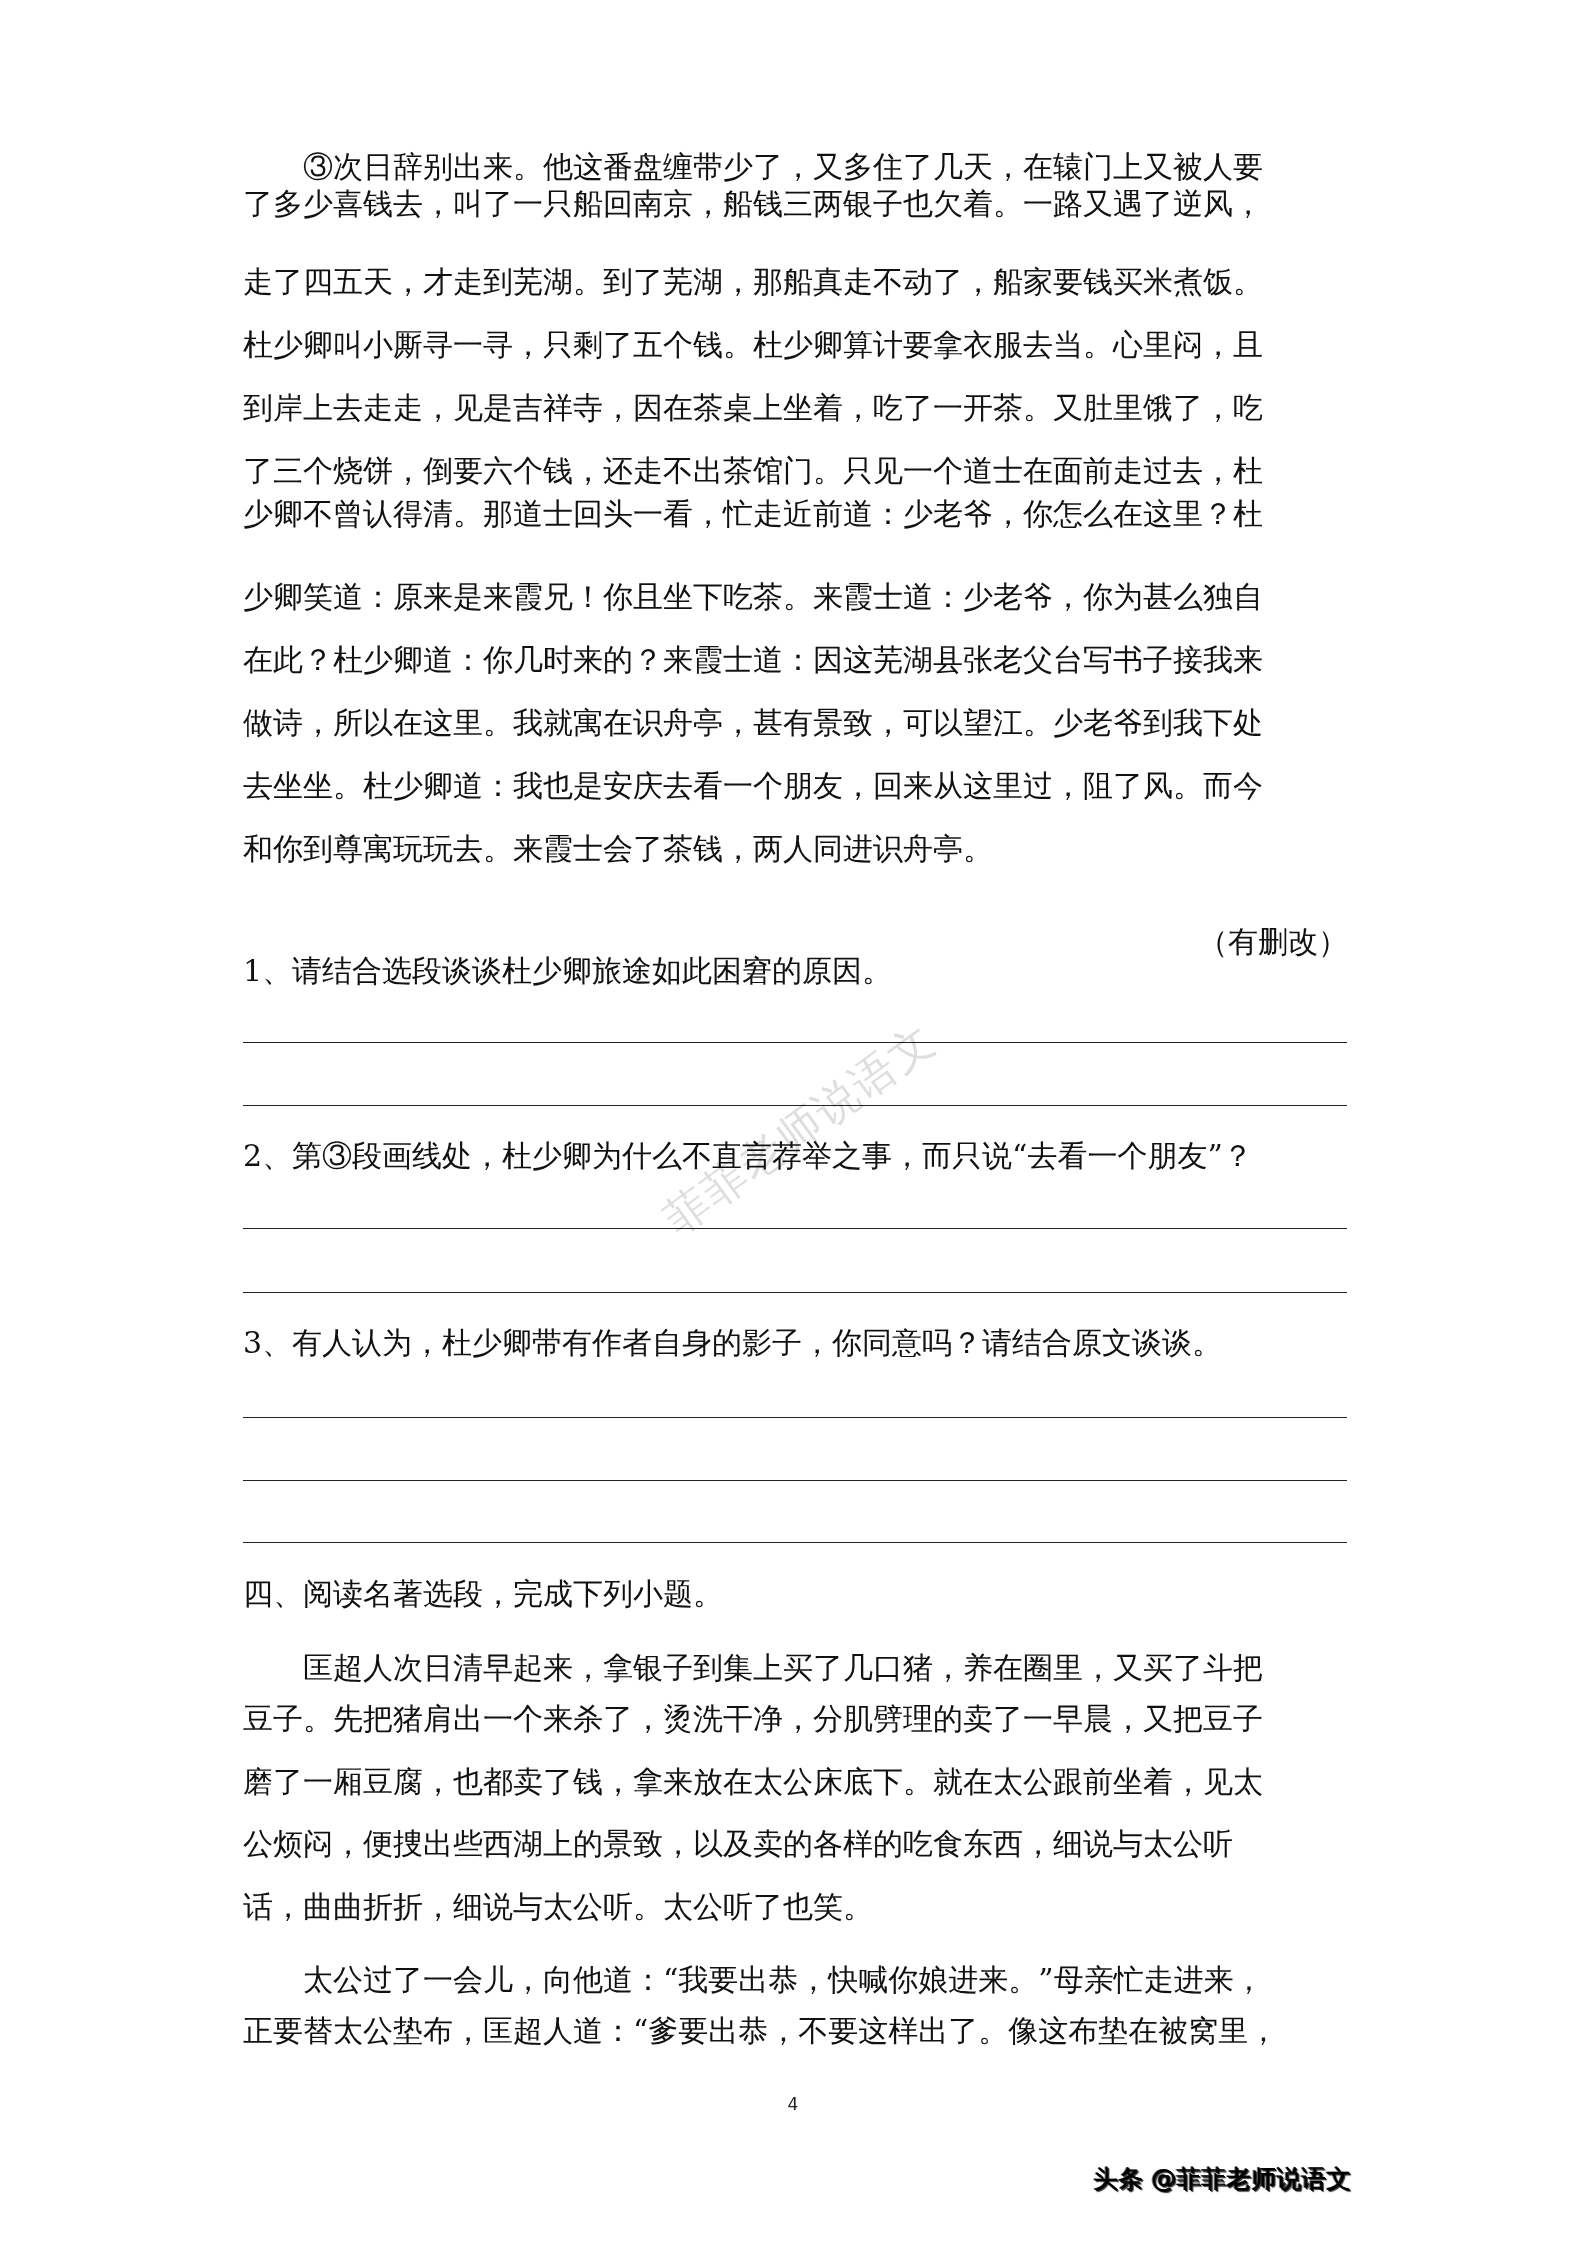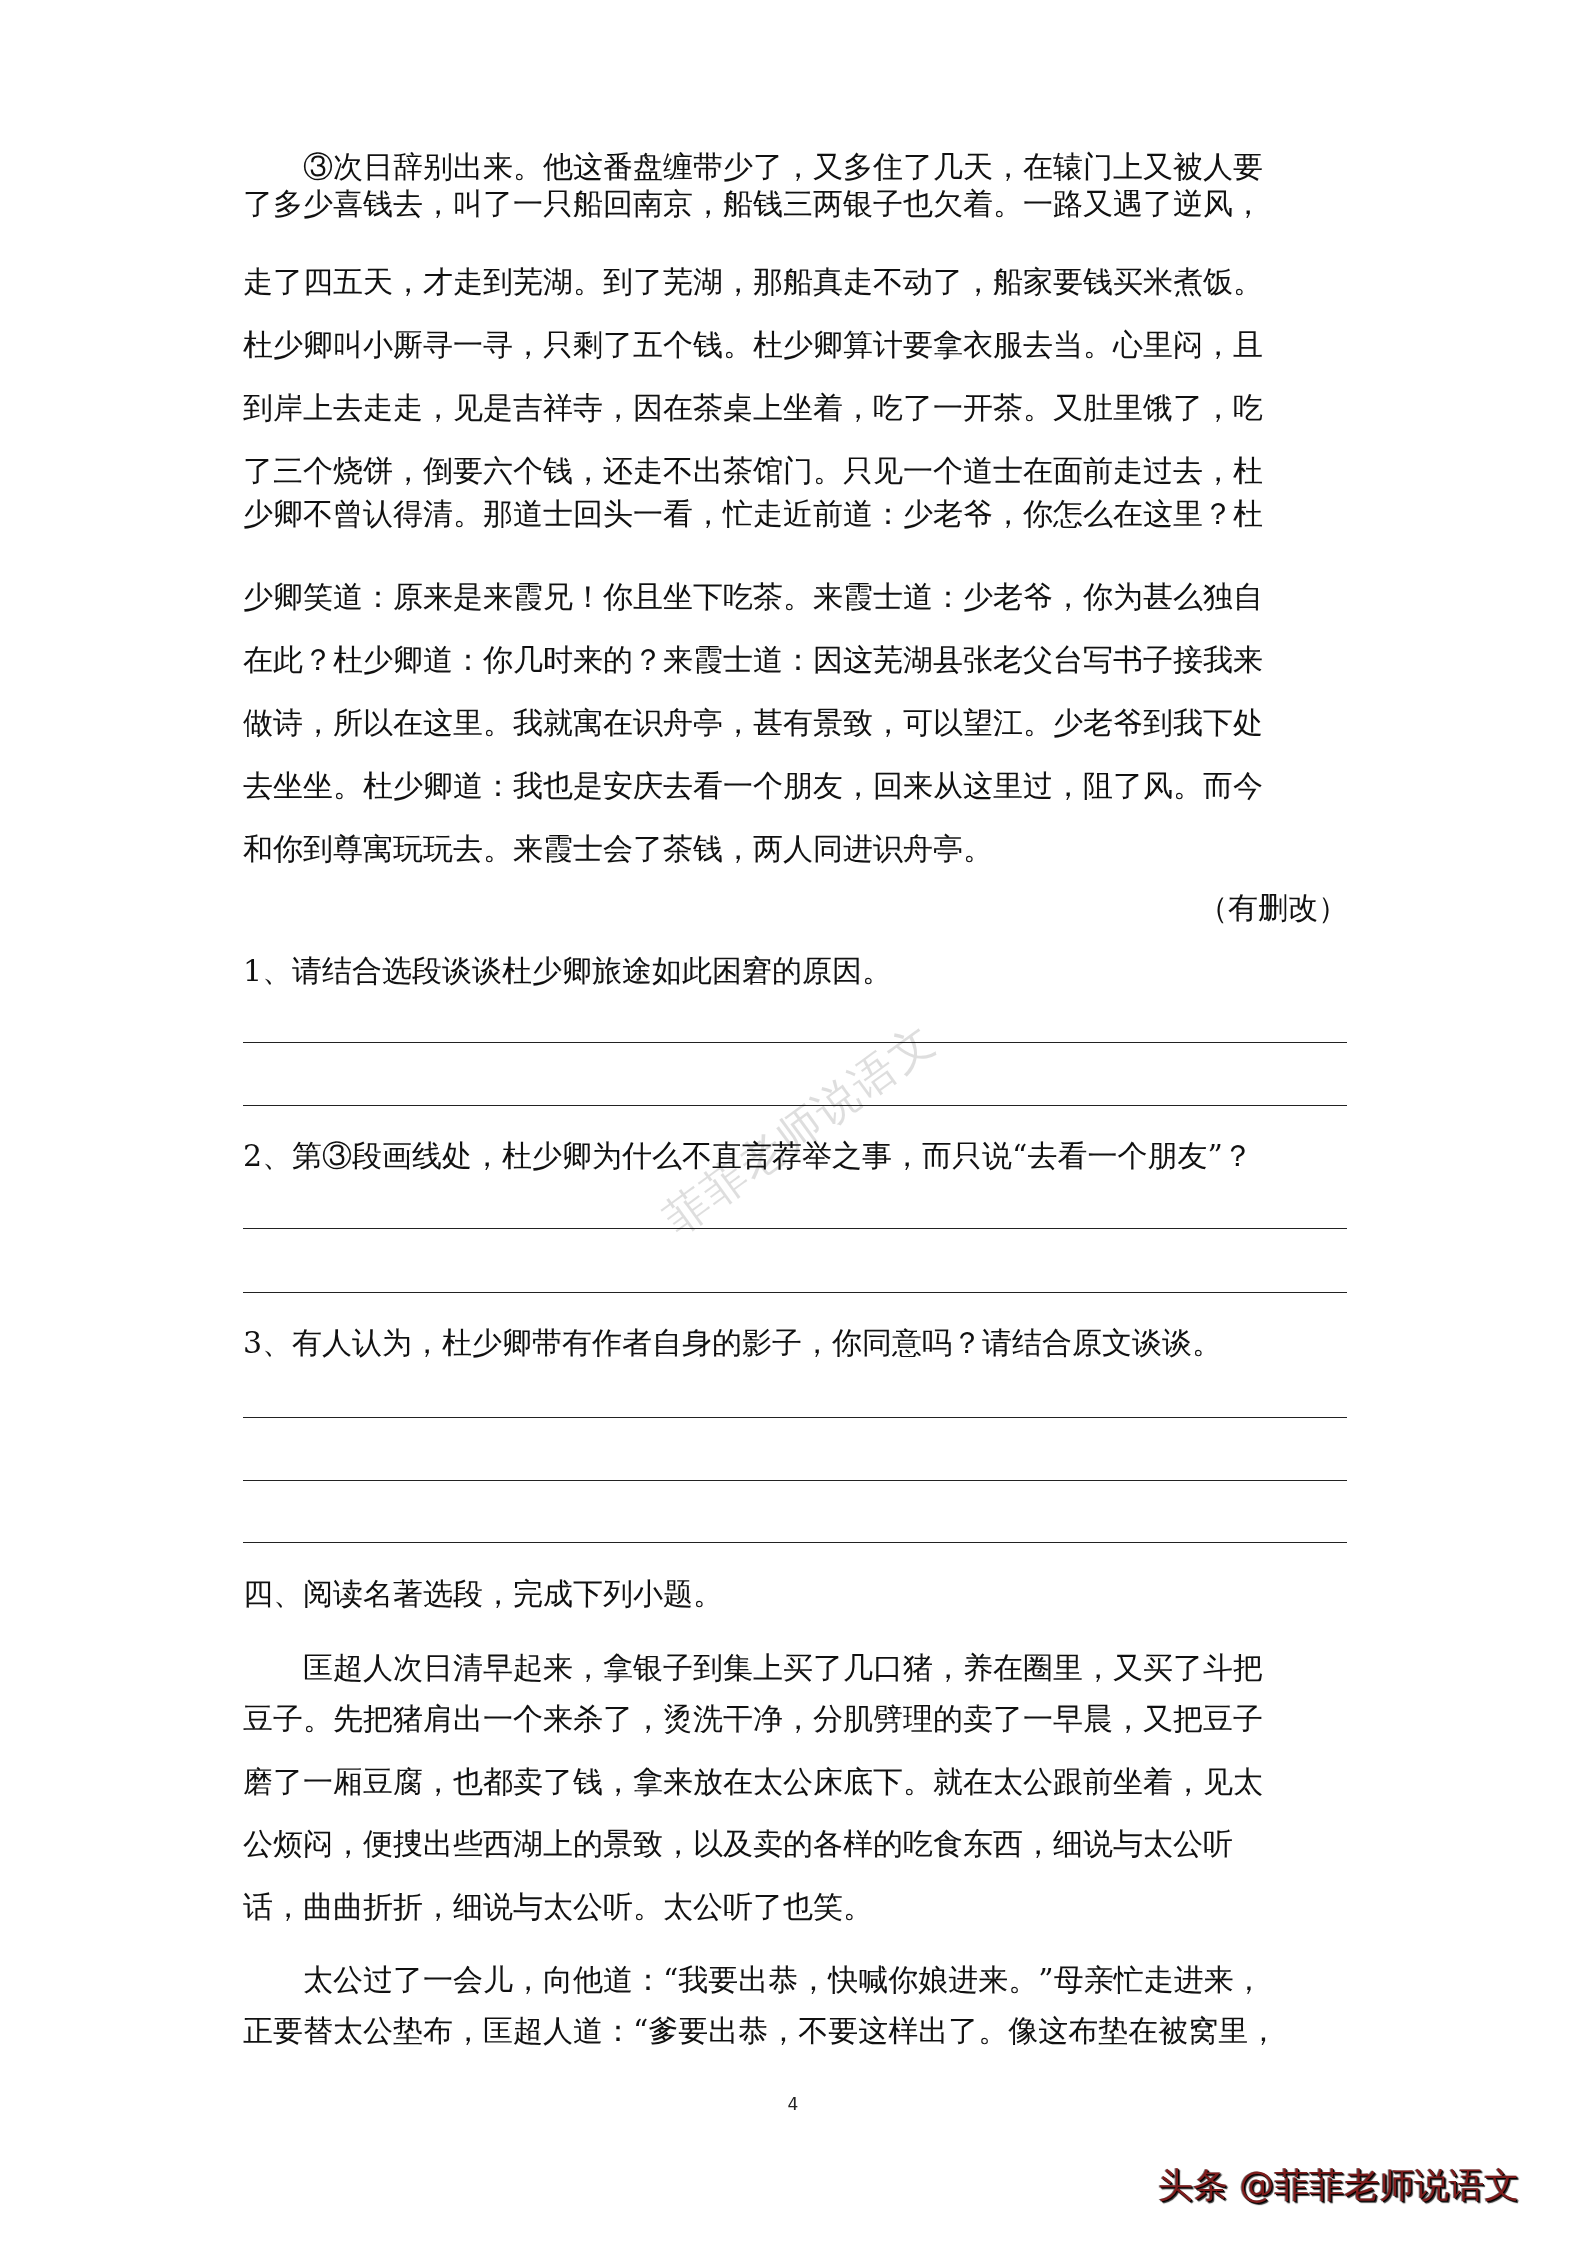--- a/index.html
+++ b/index.html
@@ -2,29 +2,29 @@
 <html><head>
   <meta charset="utf-8">
   <style>
     html, body { margin: 0; padding: 0; background: #ffffff; }
     body { width: 1587px; height: 2245px; position: relative; overflow: hidden;
            font-family: "DejaVu Serif", "Liberation Serif", serif; color: #111; }
     .line { position: absolute; left: 243px; width: 1110px; font-size: 30px; line-height: 40px;
             white-space: nowrap; letter-spacing: 0px; }
     .line.indent { left: 303px; width: 1050px; margin-top: 12px; }
     .underlined { text-underline-offset: 6px; text-decoration-thickness: 2px; }
-    .right { text-align: right; left: 243px; width: 1105px; }
+    .right { text-align: right; left: 243px; width: 1105px; margin-top: 34px; }
     .answer-line { position: absolute; left: 243px; width: 1104px; height: 0; border-top: 1.5px solid #222; }
     .page-number { position: absolute; left: 783px; top: 2094px; width: 20px; text-align: center;
                    font-family: "DejaVu Sans", sans-serif; font-size: 17px; color: #222; }
     .wm-center { position: absolute; left: 560px; top: 1100px; width: 480px; text-align: center;
                  font-family: "DejaVu Sans", sans-serif; font-size: 44px; color: rgba(0,0,0,0.13);
                  transform: rotate(-36deg); transform-origin: center; white-space: nowrap; letter-spacing: 2px; }
-    .wm-corner { position: absolute; left: 1158px; top: 2162px; white-space: nowrap;
-                 font-family: "DejaVu Sans", sans-serif; font-size: 35px; color: #7f1d1d;
+    .wm-corner { position: absolute; left: 1093px; top: 2162px; white-space: nowrap;
+                 font-family: "DejaVu Sans", sans-serif; font-size: 25px; color: #000000;
                  text-shadow: 1px 1px 0 #000, 2px 2px 1px #333, -1px 0 0 rgba(0,0,0,0.5); }
   </style>
 </head>
 <body>
 
 <div>
   <div class="line indent" style="top:135px">③次日辞别出来。他这番盘缠带少了，又多住了几天，在辕门上又被人要</div>
   <div class="line" style="top:184px">了多少喜钱去，叫了一只船回南京，船钱三两银子也欠着。一路又遇了逆风，</div>
   <div class="line" style="top:262px">走了四五天，才走到芜湖。到了芜湖，那船真走不动了，船家要钱买米煮饭。</div>
   <div class="line" style="top:325px">杜少卿叫小厮寻一寻，只剩了五个钱。杜少卿算计要拿衣服去当。心里闷，且</div>

